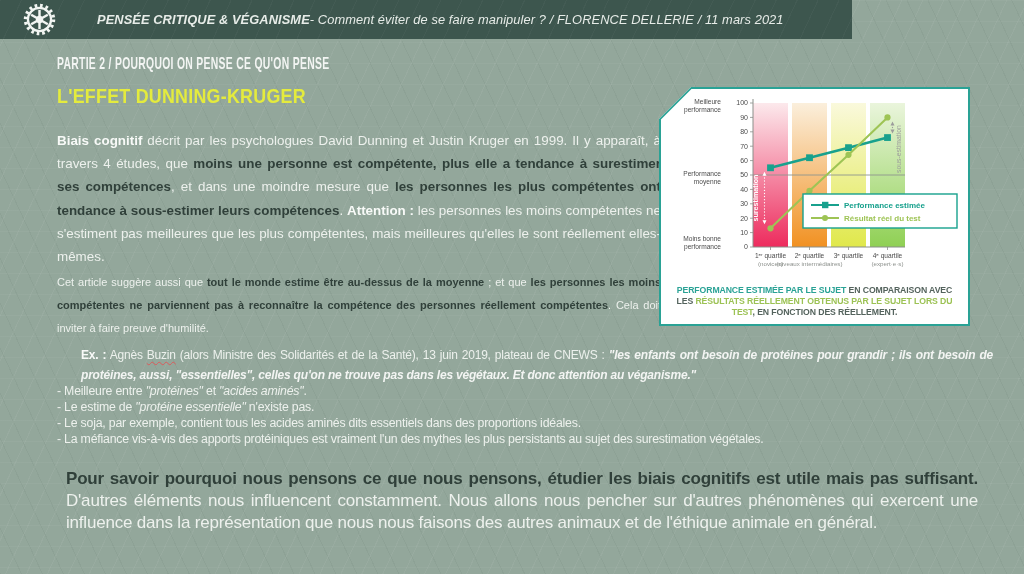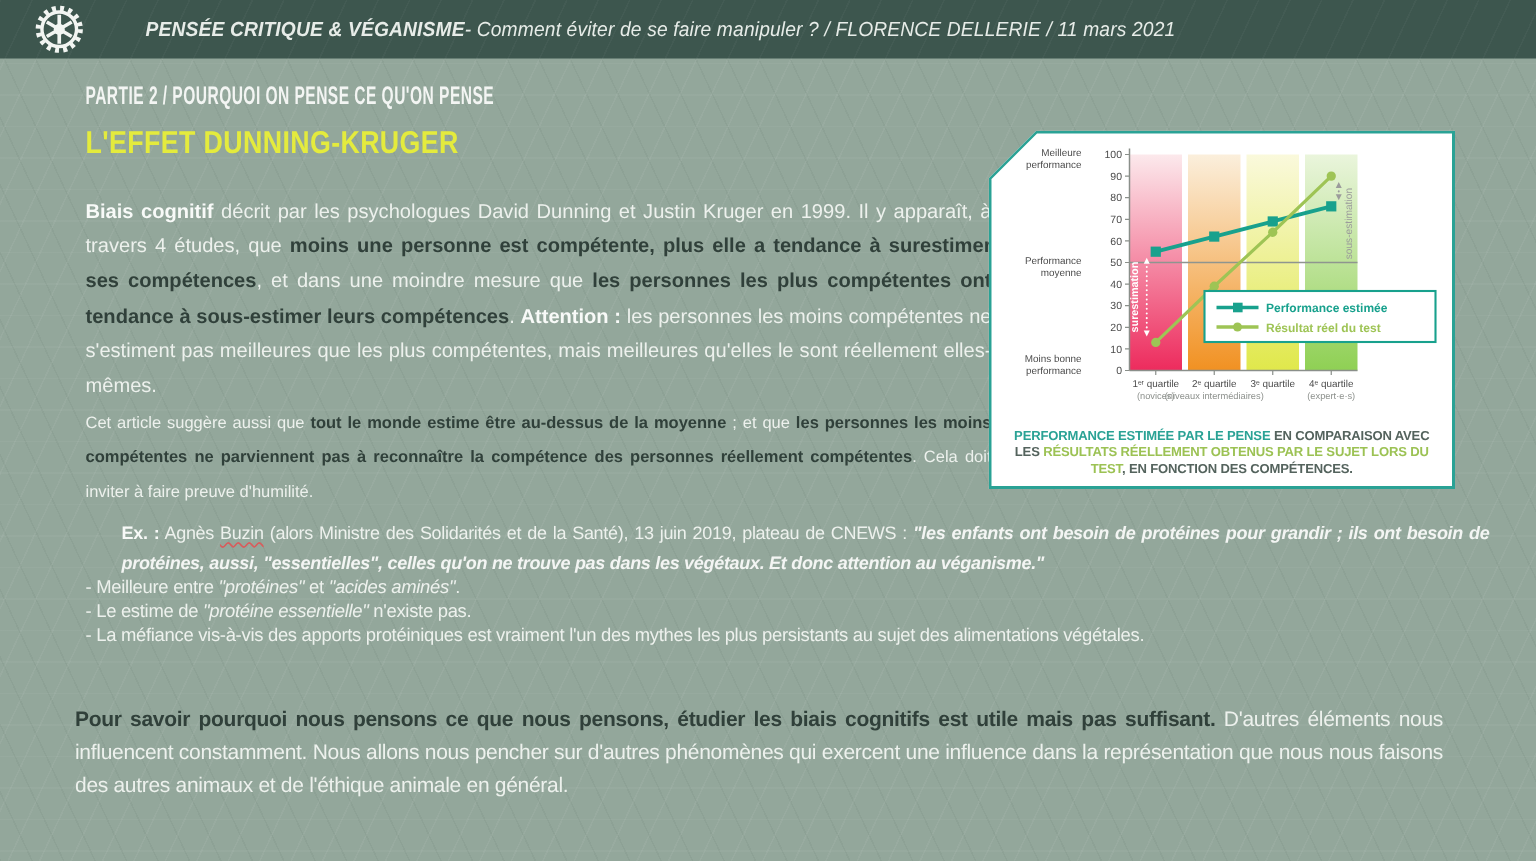--- a/index.html
+++ b/index.html
@@ -4,39 +4,39 @@
 <style>
   html,body{margin:0;padding:0;}
   body{font-family:"Liberation Sans",sans-serif;}
   .slide{position:relative;width:1024px;height:574px;overflow:hidden;
     background-color:#93a79b;
     background-image:
       repeating-linear-gradient(115deg, rgba(255,255,255,0.05) 0px, rgba(255,255,255,0.05) 1px, transparent 1px, transparent 19px),
       repeating-linear-gradient(65deg, rgba(35,55,45,0.05) 0px, rgba(35,55,45,0.05) 1px, transparent 1px, transparent 19px),
       repeating-linear-gradient(180deg, rgba(255,255,255,0.035) 0px, rgba(255,255,255,0.035) 1px, transparent 1px, transparent 21px);
   }
-  .topbar{position:absolute;left:0;top:0;width:1024px;height:39px;background:#3d564e;
+  .topbar{position:absolute;left:0;top:0;width:852px;height:39px;background:#3d564e;
     background-image:repeating-linear-gradient(115deg, rgba(255,255,255,0.03) 0 1px, transparent 1px 19px);}
   .logo{position:absolute;left:22px;top:2px;}
   .topbar-title{position:absolute;left:97px;top:0;height:39px;display:flex;align-items:center;
     font-size:13.5px;font-style:italic;color:#e7ece8;white-space:nowrap;transform:scaleX(0.95);transform-origin:left center;letter-spacing:0.1px;}
   .seg-tb{font-weight:bold;font-style:italic;}
   .seg-t{font-style:italic;}
 
   .part-heading{position:absolute;left:57px;top:54px;margin:0;font-size:17px;font-weight:bold;color:#f3f5f3;
     white-space:nowrap;transform:scaleX(0.61);transform-origin:left top;letter-spacing:0.5px;}
   .effect-subheading{position:absolute;left:57px;top:84px;margin:0;font-size:21px;font-weight:bold;color:#e4eb3d;
     white-space:nowrap;transform:scaleX(0.85);transform-origin:left top;letter-spacing:0.3px;}
 
   .para{position:absolute;color:#edf1ed;text-align:justify;}
   .p-bias{left:57px;top:129px;width:604px;font-size:13.4px;line-height:23.2px;}
   .p-article{left:57px;top:271px;width:604px;font-size:11px;line-height:23.2px;}
   .p-example{left:57px;top:345px;width:912px;font-size:12px;line-height:20px;letter-spacing:-0.2px;margin-left:24px;}
   .bullets{position:absolute;left:57px;top:383px;width:912px;color:#edf1ed;font-size:12.3px;line-height:16px;letter-spacing:-0.2px;}
-  .p-conclusion{left:50px;top:468px;width:912px;font-size:14px;line-height:22px;letter-spacing:-0.2px;}
+  .p-conclusion{left:66px;top:468px;width:912px;font-size:17px;line-height:22px;letter-spacing:-0.2px;}
 
   .seg-w{color:#edf1ed;}
   .seg-wb{color:#f8faf8;font-weight:bold;}
   .seg-dk{color:#30403a;font-weight:bold;}
   .seg-i{color:#edf1ed;font-style:italic;}
   .seg-bi{color:#f3f5f3;font-weight:bold;font-style:italic;}
   .seg-spell{color:#edf1ed;text-decoration:underline;text-decoration-style:wavy;text-decoration-color:#d95b5b;text-decoration-thickness:1px;text-underline-offset:2px;}
 
   .chart-box{position:absolute;left:659px;top:87px;width:311px;height:239px;background:#ffffff;
     clip-path:polygon(32px 0, 100% 0, 100% 100%, 0 100%, 0 32px);}
@@ -76,21 +76,22 @@
   <h1 class="part-heading">PARTIE 2 / POURQUOI ON PENSE CE QU'ON PENSE</h1>
   <h2 class="effect-subheading">L'EFFET DUNNING-KRUGER</h2>
 
   <div class="para p-bias"><span class="seg-wb">Biais cognitif</span><span class="seg-w"> décrit par les psychologues David Dunning et Justin Kruger en 1999. Il y apparaît, à travers 4 études, que </span><span class="seg-dk">moins une personne est compétente, plus elle a tendance à surestimer ses compétences</span><span class="seg-w">, et dans une moindre mesure que </span><span class="seg-dk">les personnes les plus compétentes ont tendance à sous-estimer leurs  compétences</span><span class="seg-w">. </span><span class="seg-wb">Attention :</span><span class="seg-w"> les personnes les moins compétentes ne s'estiment pas meilleures que les plus compétentes, mais meilleures qu'elles le sont réellement elles-mêmes.</span></div>
   <div class="para p-article"><span class="seg-w">Cet article suggère aussi que </span><span class="seg-dk">tout le monde estime être au-dessus de la moyenne</span><span class="seg-w"> ; et que </span><span class="seg-dk">les personnes les moins compétentes ne parviennent pas à reconnaître la compétence des personnes réellement compétentes</span><span class="seg-w">. Cela doit inviter à faire preuve d'humilité.</span></div>
   <div class="para p-example"><span class="seg-wb">Ex. :</span><span class="seg-w"> Agnès </span><span class="seg-spell">Buzin</span><span class="seg-w"> (alors Ministre des Solidarités et de la Santé), 13 juin 2019, plateau de CNEWS : </span><span class="seg-bi">"les enfants ont besoin de protéines pour grandir ; ils ont besoin de protéines, aussi, "essentielles", celles qu'on ne trouve pas dans les végétaux. Et donc attention au véganisme."</span></div>
 
   <div class="bullets">
     <div class="bullet"><span class="seg-w">- Meilleure entre </span><span class="seg-i">"protéines"</span><span class="seg-w"> et </span><span class="seg-i">"acides aminés"</span><span class="seg-w">.</span></div>
     <div class="bullet"><span class="seg-w">- Le estime de </span><span class="seg-i">"protéine essentielle"</span><span class="seg-w"> n'existe pas.</span></div>
-    <div class="bullet"><span class="seg-w">- La méfiance vis-à-vis des apports protéiniques est vraiment l'un des mythes les plus persistants au sujet des alimentations végétales.</span></div>
+    <div class="bullet"><span class="seg-w">- Le soja, par exemple, contient tous les acides aminés dits essentiels dans des proportions idéales.</span></div>
+    <div class="bullet"><span class="seg-w">- La méfiance vis-à-vis des apports protéiniques est vraiment l'un des mythes les plus persistants au sujet des surestimation végétales.</span></div>
   </div>
 
   <div class="para p-conclusion"><span class="seg-dk">Pour savoir pourquoi nous pensons ce que nous pensons, étudier les biais cognitifs est utile mais pas suffisant.</span><span class="seg-w"> D'autres éléments nous influencent constamment. Nous allons nous pencher sur d'autres phénomènes qui exercent une influence dans la représentation que nous nous faisons des autres animaux et de l'éthique animale en général.</span></div>
 
   <div class="chart-box">
     <svg class="chart-svg" width="300" height="196" viewBox="0 0 300 196">
         <defs>
           <linearGradient id="bg0" x1="0" y1="1" x2="0" y2="0">
             <stop offset="0%" stop-color="#ED2B5D"></stop>
             <stop offset="100%" stop-color="#FCE9EC"></stop>
@@ -170,19 +171,19 @@
         <polygon points="227.5,38.56 231.5,38.56 229.5,42.56" fill="#9b9b9b"></polygon>
         <text x="238.5" y="58.08" text-anchor="middle" font-size="6.8" fill="#9b9b9b" transform="rotate(-90 238.5 58.08)">sous-estimation</text>
         <rect x="140" y="103" width="154" height="34" fill="#ffffff" stroke="#18a18d" stroke-width="1.4"></rect>
         <line x1="148" y1="114" x2="176" y2="114" stroke="#18a18d" stroke-width="2.2"></line>
         <rect x="159" y="110.8" width="6.4" height="6.4" fill="#18a18d"></rect>
         <text x="181" y="117" font-size="8" fill="#18a18d" font-weight="bold">Performance estimée</text>
         <line x1="148" y1="127" x2="176" y2="127" stroke="#9ec455" stroke-width="2.2"></line>
         <circle cx="162" cy="127" r="3" fill="#9ec455"></circle>
         <text x="181" y="130" font-size="8" fill="#9ec455" font-weight="bold">Résultat réel du test</text>
       </svg>
-    <div class="chart-caption"><span class="seg-ct">PERFORMANCE ESTIMÉE PAR LE PENSE</span><span class="seg-cd"> EN COMPARAISON AVEC LES </span><span class="seg-cg">RÉSULTATS RÉELLEMENT OBTENUS PAR LE SUJET LORS DU TEST</span><span class="seg-cd">, EN FONCTION DES COMPÉTENCES.</span></div>
+    <div class="chart-caption"><span class="seg-ct">PERFORMANCE ESTIMÉE PAR LE SUJET</span><span class="seg-cd"> EN COMPARAISON AVEC LES </span><span class="seg-cg">RÉSULTATS RÉELLEMENT OBTENUS PAR LE SUJET LORS DU TEST</span><span class="seg-cd">, EN FONCTION DES RÉELLEMENT.</span></div>
     <svg class="chart-border" width="311" height="239" viewBox="0 0 311 239">
       <polygon points="32,1 310,1 310,238 1,238 1,32" fill="none" stroke="#2aa295" stroke-width="2"></polygon>
     </svg>
   </div>
 
 </div>
 
 </body></html>

